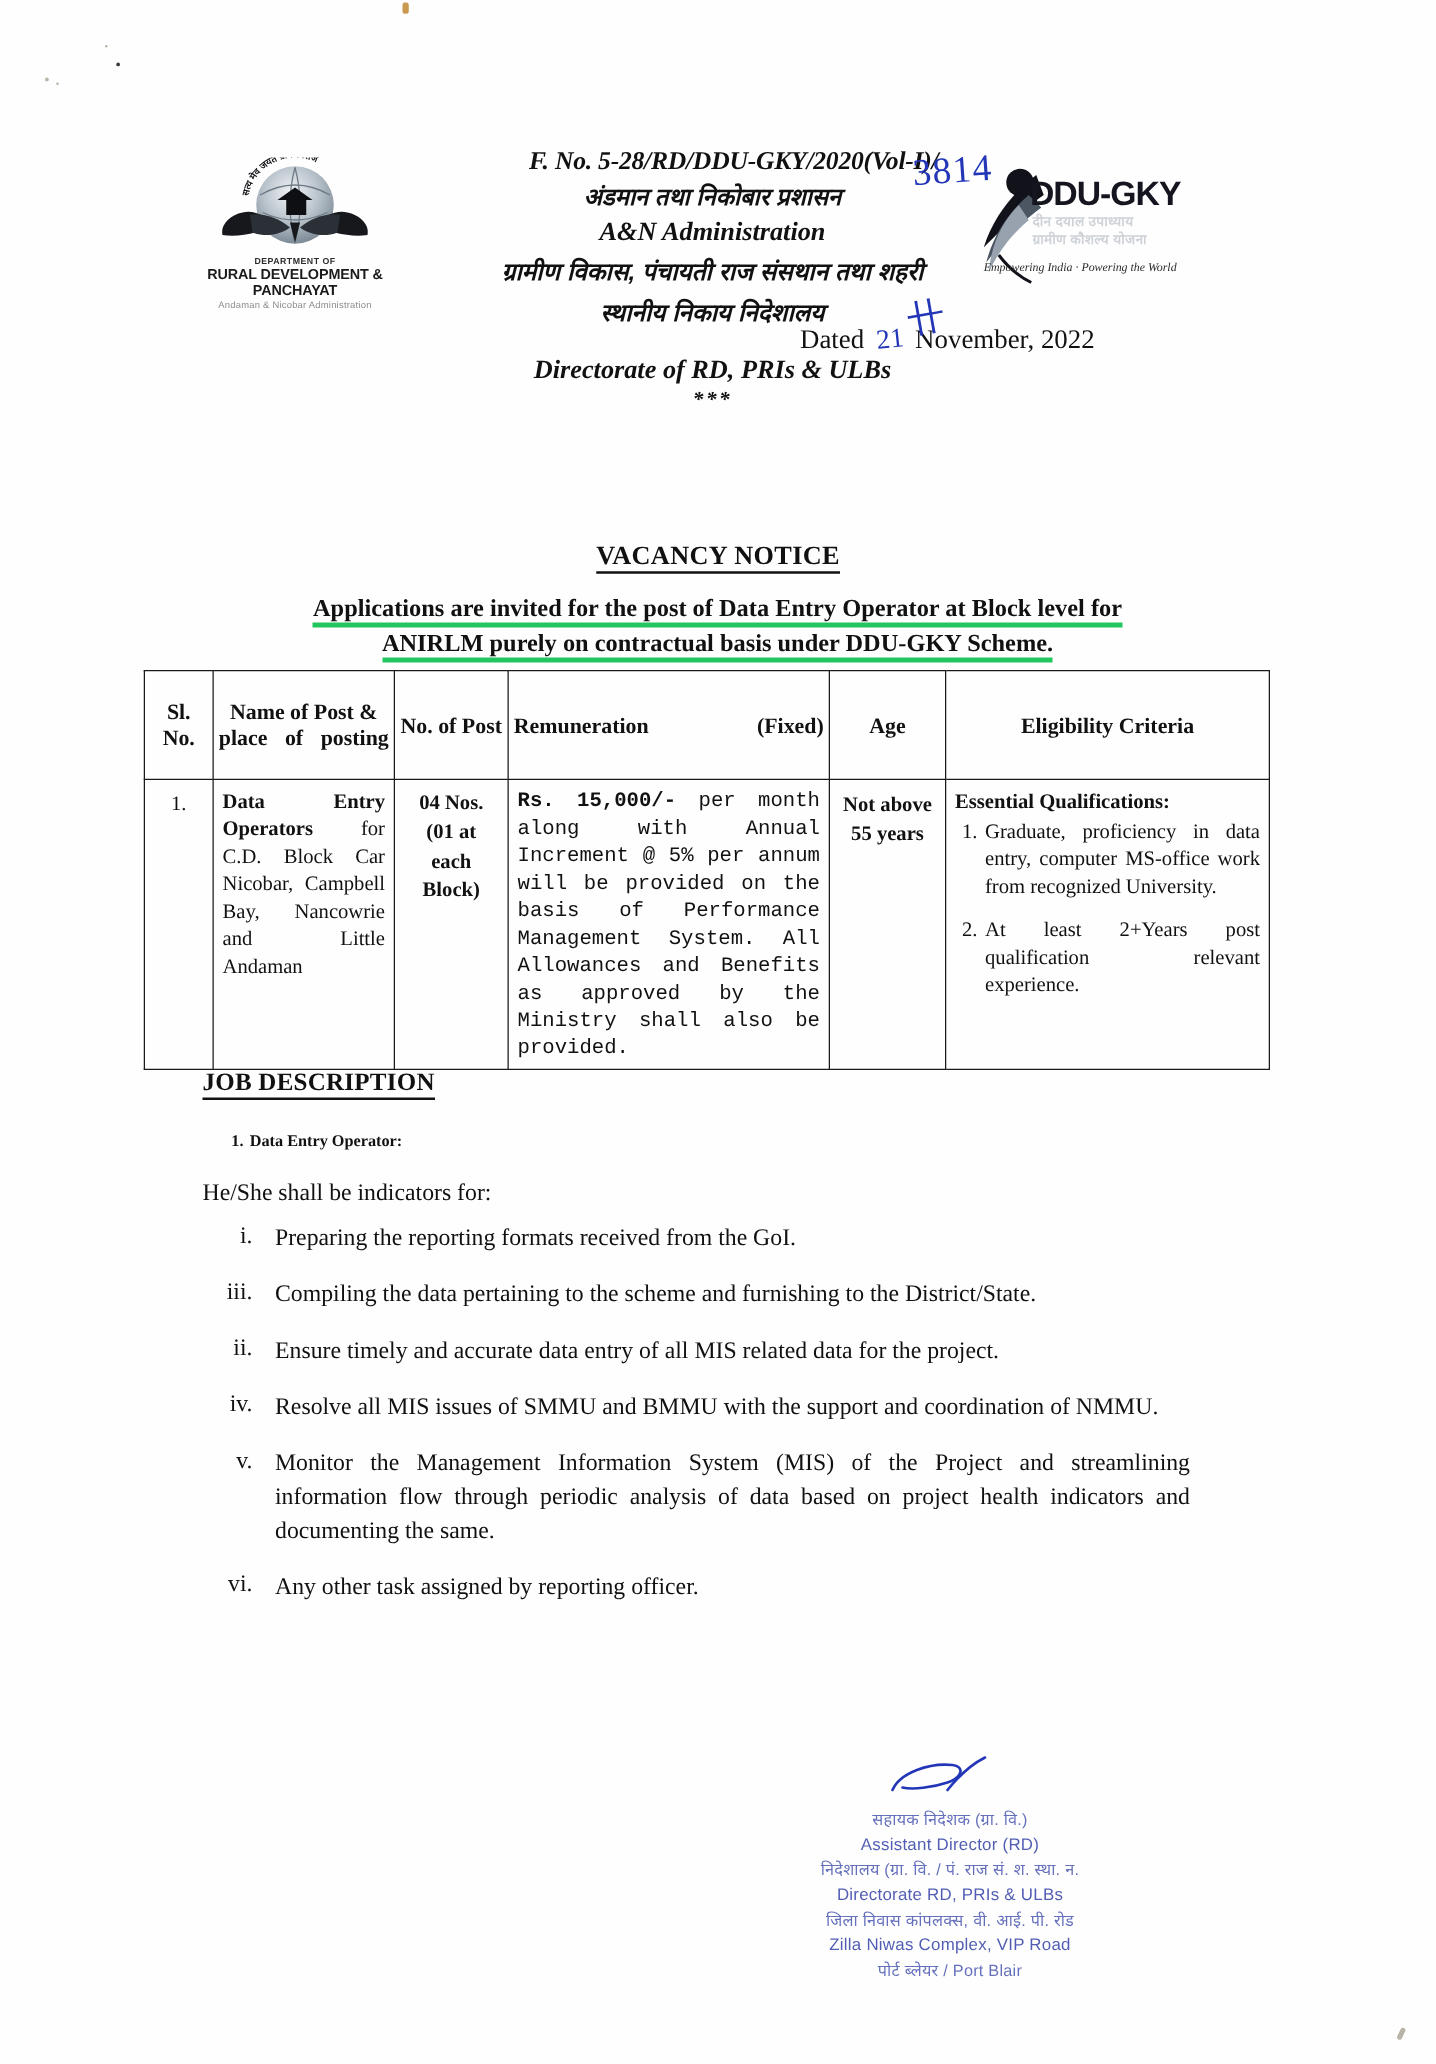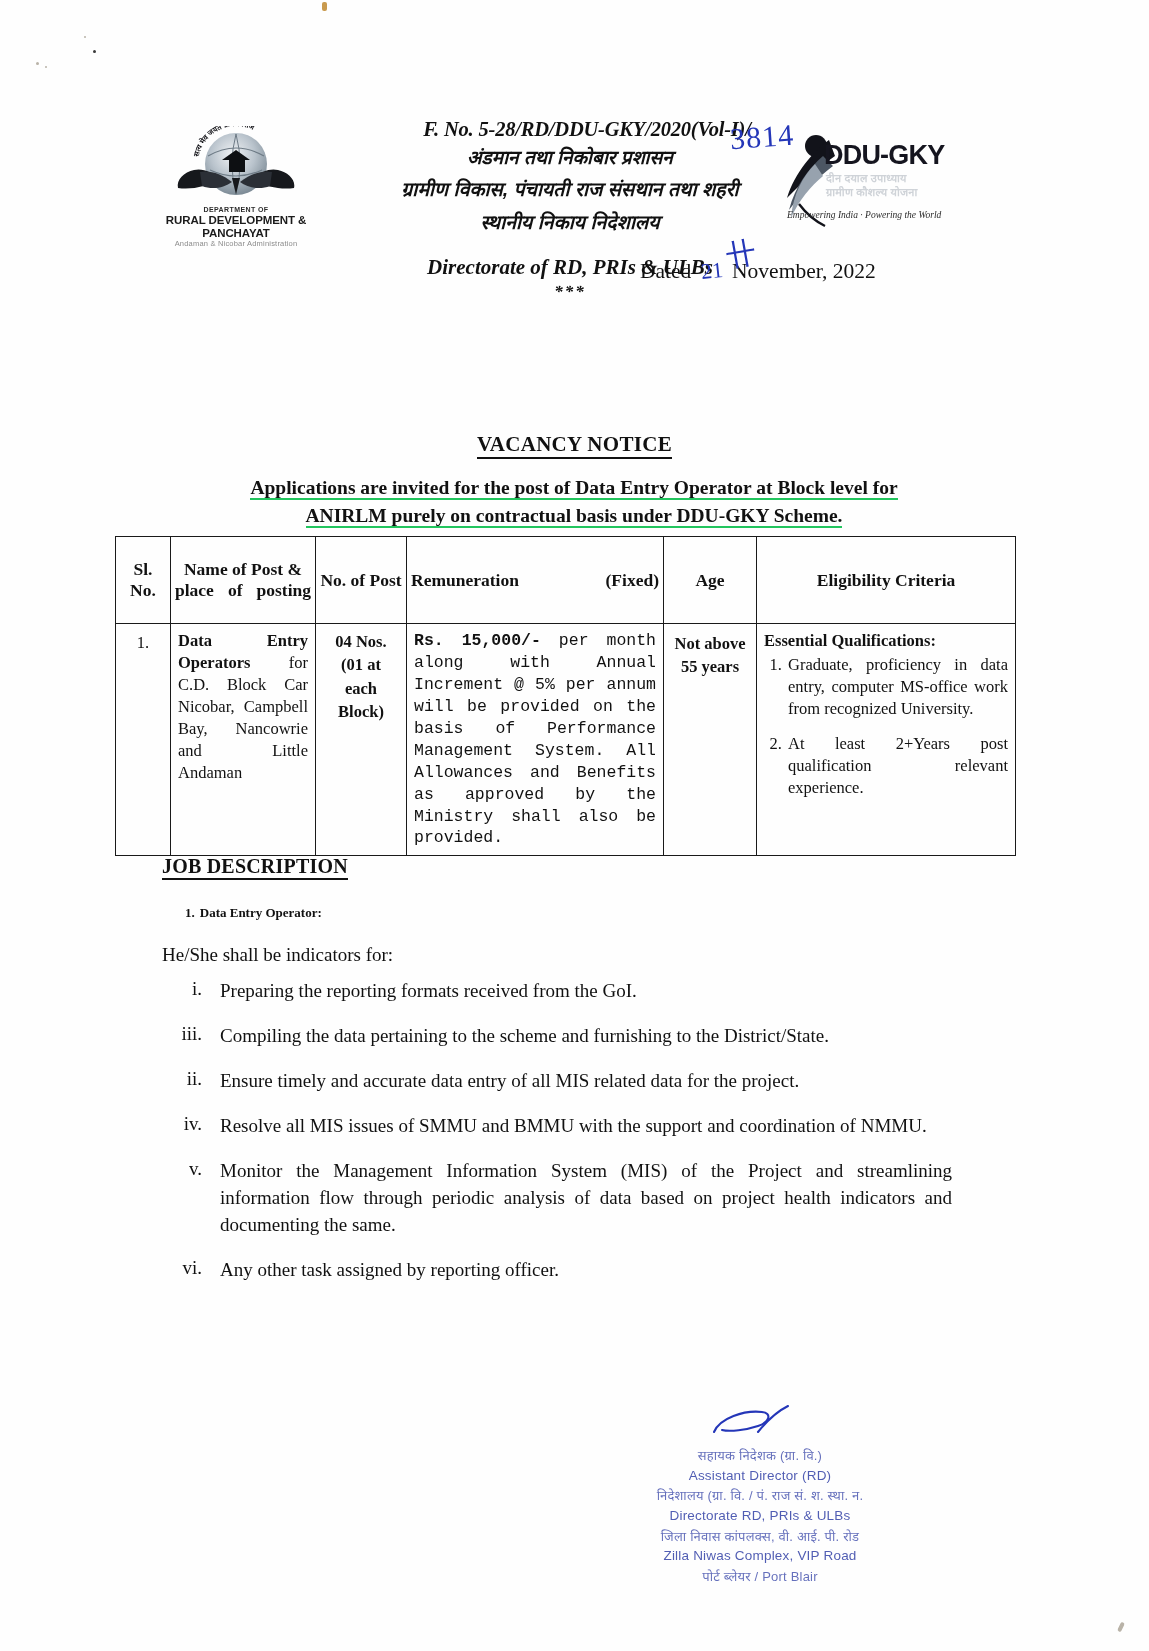--- a/index.html
+++ b/index.html
@@ -213,21 +213,21 @@
     position: absolute;
     top: 474px;
     left: 174px;
     width: 800px;
     text-align: center;
     font-size: 19.5px;
     font-weight: 700;
     line-height: 1.45;
   }
   .subtitle span {
-    border-bottom: 2px solid #22c55e;
+    border-bottom: 4px solid #22c55e;
     padding-bottom: 0px;
     display: inline;
   }
 
   
   .vtable {
     position: absolute;
     left: 115px;
     top: 536px;
     width: 874px;
@@ -416,20 +416,21 @@
       <div class="ddu-ghost">
         <div>दीन दयाल उपाध्याय</div>
         <div>ग्रामीण कौशल्य योजना</div>
       </div>
       <div class="ddu-tag">Empowering India · Powering the World</div>
     </div>
 
     <div class="head-center">
       <div class="fno">F. No. 5-28/RD/DDU-GKY/2020(Vol-I)/</div>
       <div class="hline-hi">अंडमान तथा निकोबार प्रशासन</div>
+      <div class="hline-en">A&amp;N Administration</div>
       <div class="hline-hi2">ग्रामीण विकास,  पंचायती राज संसथान तथा शहरी</div>
       <div class="hline-hi3">स्थानीय निकाय निदेशालय</div>
       <div class="hline-en2">Directorate of RD, PRIs &amp; ULBs</div>
       <div class="stars">***</div>
     </div>
 
     <div class="hw-fno handwritten">3814</div>
   </div>
 
   <div class="dated-row">

